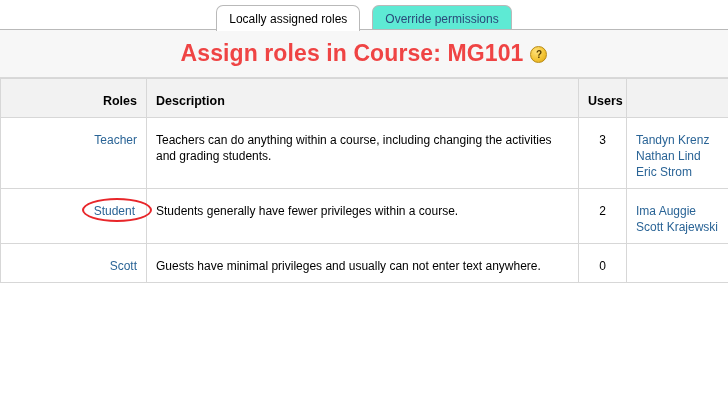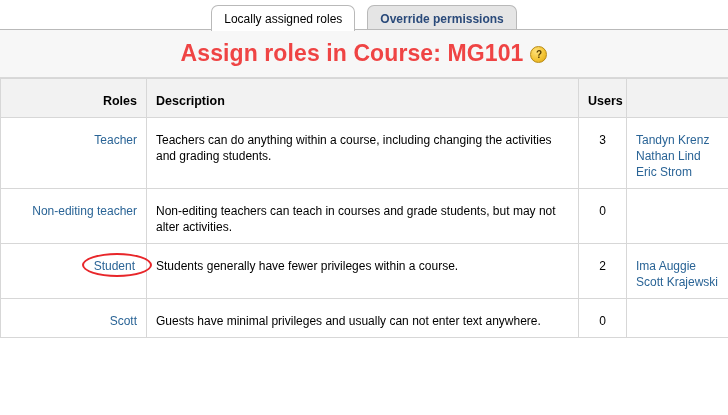--- a/index.html
+++ b/index.html
@@ -28,27 +28,26 @@
     align-items: flex-end;
     height: 30px;
     gap: 12px;
   }
   .tab {
     font-size: 12px;
     padding: 6px 12px 5px 12px;
     border: 1px solid #b9b9b9;
     border-bottom: none;
     border-radius: 7px 7px 0 0;
-    background: #e5e5e5;
+    background: #5eead4;
     color: #2a4a7a;
     position: relative;
     top: 1px;
     line-height: 14px;
     white-space: nowrap;
-    font-weight: bold;
   }
   .tab.active {
     background: #ffffff;
     color: #000000;
     font-weight: normal;
     border-color: #b9b9b9;
     z-index: 3;
   }
   .tab-underline {
     position: absolute;
@@ -201,28 +200,20 @@
       </td>
       <td class="desc-cell">Teachers can do anything within a course, including changing the activities and grading students.</td>
       <td class="users-cell">3</td>
       <td class="members-cell">
         <a class="link member-line">Tandyn Krenz</a>
         <a class="link member-line">Nathan Lind</a>
         <a class="link member-line">Eric Strom</a>
       </td>
     </tr>
 
-    <tr>
-      <td class="role-cell">
-        <a class="link">Non-editing teacher</a>
-      </td>
-      <td class="desc-cell">Non-editing teachers can teach in courses and grade students, but may not alter activities.</td>
-      <td class="users-cell">0</td>
-      <td class="members-cell"></td>
-    </tr>
 
     <tr>
       <td class="role-cell">
         <span class="circled">
           <span class="ellipse"></span>
           <a class="link">Student</a>
         </span>
       </td>
       <td class="desc-cell">Students generally have fewer privileges within a course.</td>
       <td class="users-cell">2</td>

